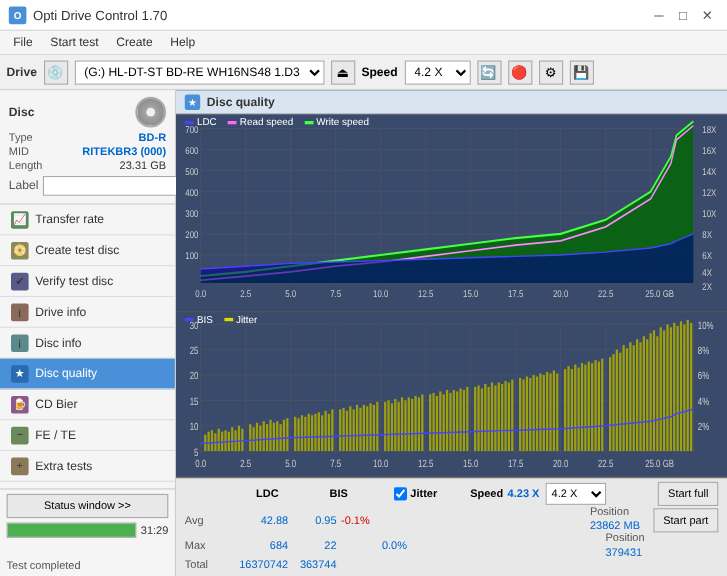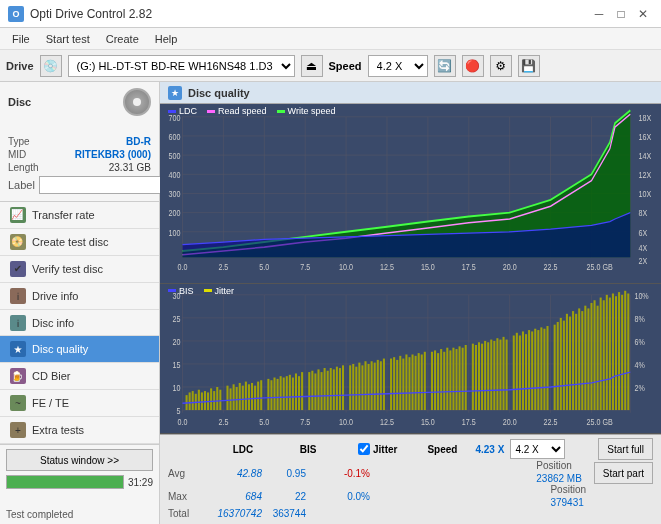--- a/index.html
+++ b/index.html
@@ -141,21 +141,21 @@
 
     
     .disc-panel {
       padding: 6px 8px;
       border-bottom: 1px solid #ccc;
     }
     .disc-header {
       display: flex;
       align-items: center;
       justify-content: space-between;
-      margin-bottom: 20px;
+      margin-bottom: 4px;
     }
     .disc-title {
       font-size: 11px;
       font-weight: bold;
       color: #333;
     }
     .disc-row {
       display: flex;
       justify-content: space-between;
       margin-bottom: 2px;
@@ -335,30 +335,30 @@
       white-space: nowrap;
     }
 
     .stat-row {
       display: flex;
       align-items: center;
       gap: 4px;
       font-size: 10px;
     }
     .stat-label { color: #555; width: 38px; }
-    .stat-ldc { color: #0066cc; width: 52px; text-align: right; font-style: italic; }
+    .stat-ldc { color: #0066cc; width: 52px; text-align: right; }
     .stat-bis { color: #0066cc; width: 40px; text-align: right; }
   </style>
 </head>
 <body>
 
 <div class="title-bar">
   <div class="title-bar-left">
     <div class="title-icon">O</div>
-    <span class="title-text">Opti Drive Control 2.82</span>
+    <span class="title-text">Opti Drive Control 1.70</span>
   </div>
   <div class="title-controls">
     <button class="title-btn">─</button>
     <button class="title-btn">□</button>
     <button class="title-btn close">✕</button>
   </div>
 </div>
 
 <div class="menu-bar">
   <span class="menu-item">File</span>
@@ -758,38 +758,38 @@
       <div style="display:flex; align-items:center; padding: 3px 8px 1px; gap:0;">
         <div style="width:40px;"></div>
         <div style="width:70px; text-align:center; font-size:10px; font-weight:bold;">LDC</div>
         <div style="width:60px; text-align:center; font-size:10px; font-weight:bold;">BIS</div>
         <div style="width:20px;"></div>
         <div style="display:flex; align-items:center; gap:3px;">
           <input type="checkbox" checked="" style="width: 12px; height: 12px;">
           <span style="font-size:10px; font-weight:bold;">Jitter</span>
         </div>
         <div style="margin-left:30px; font-size:10px; font-weight:bold;">Speed</div>
-        <div style="margin-left:18px; font-size:10px; color:#0066cc; font-weight:bold;">4.23 X</div>
+        <div style="margin-left:4px; font-size:10px; color:#0066cc; font-weight:bold;">4.23 X</div>
         <div style="margin-left:6px;">
           <select style="height:20px; font-size:10px; border:1px solid #aaa; background:white; width:55px;">
             <option>4.2 X</option>
           </select>
         </div>
         <div style="margin-left:auto; display:flex; flex-direction:column; gap:2px;">
           <button class="action-btn">Start full</button>
         </div>
       </div>
 
       <div style="display:flex; flex-direction:column; padding: 1px 8px;">
 
         <div class="stat-row">
           <span class="stat-label">Avg</span>
           <span class="stat-ldc">42.88</span>
           <span class="stat-bis">0.95</span>
-          <span style="width:60px; text-align:right; color:#cc0000; font-size:10px;">-0.1%</span>
+          <span style="width:60px; text-align:left; color:#cc0000; font-size:10px;">-0.1%</span>
           <div style="margin-left:auto; display:flex; flex-direction:column; gap:2px; margin-top:-2px;">
             <span style="font-size:10px; color:#555;">Position</span>
             <span style="font-size:10px; color:#0066cc;">23862 MB</span>
           </div>
           <div style="margin-left:8px;">
             <button class="action-btn">Start part</button>
           </div>
         </div>
 
         <div class="stat-row">

